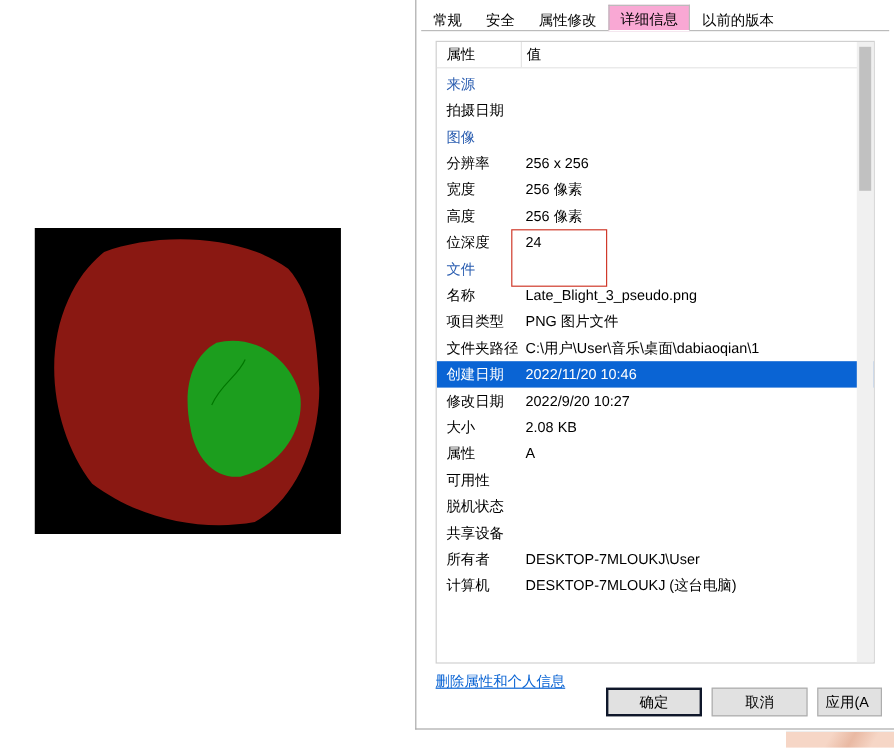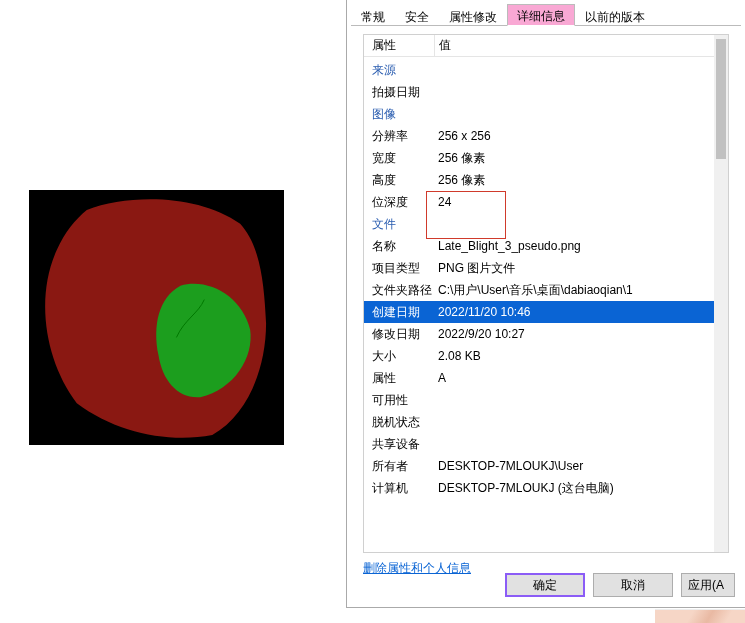--- a/index.html
+++ b/index.html
@@ -127,21 +127,21 @@
     gap: 8px;
   }
   .btn {
     width: 80px;
     height: 24px;
     font-size: 12px;
     border: 1px solid #adadad;
     background: #e1e1e1;
     cursor: pointer;
   }
-  .btn.default { border: 2px solid #8b5cf6; background: #e1e1e1; padding: 0; }
+  .btn.default { border: 2px solid #0f172a; background: #e1e1e1; padding: 0; }
   .btn.cut { width: 54px; text-align: left; padding-right: 0; overflow:hidden; }
   .scrollbar {
     position: absolute;
     right: 0; top: 0; bottom: 0;
     width: 14px;
     background: #f0f0f0;
   }
   .scrollbar .thumb {
     position: absolute;
     left: 2px; right: 2px;

